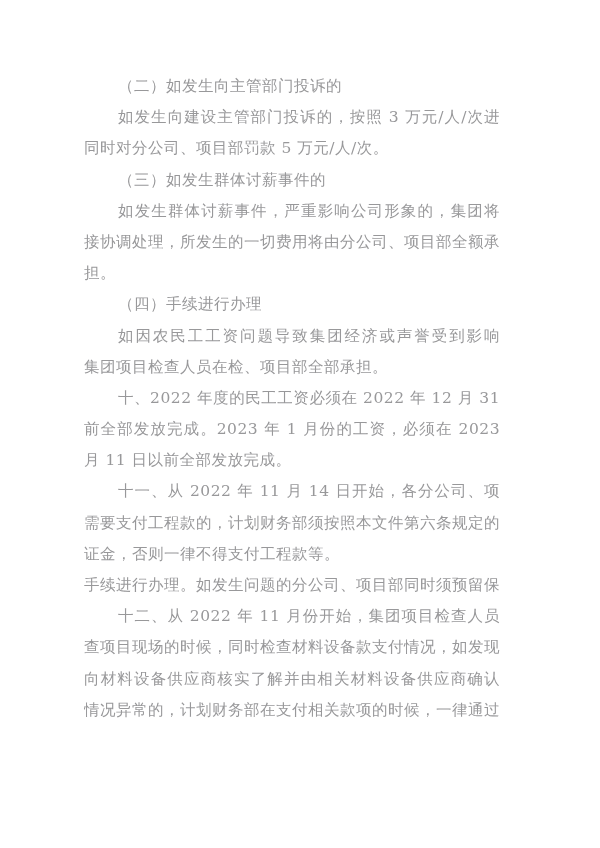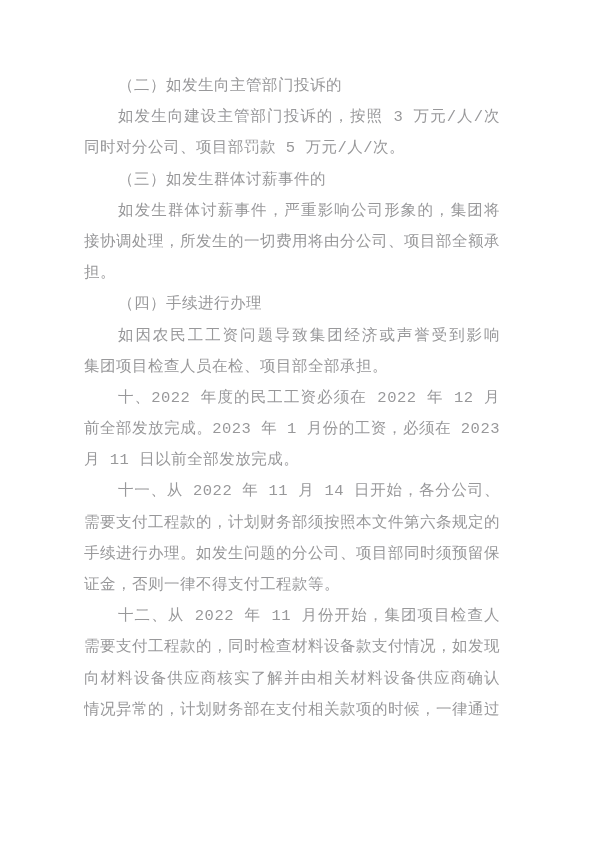--- a/index.html
+++ b/index.html
@@ -17,21 +17,20 @@
   }
   .textblock {
     position: absolute;
     left: 84px;
     top: 71px;
     width: 416px;
     font-size: 15.5px;
     line-height: 31.2px;
     color: #98989a;
     letter-spacing: 0.5px;
-    font-family: Liberation Mono, monospace;
   }
   .line {
     height: 31.2px;
     overflow: hidden;
     text-align: justify;
     text-align-last: left;
     white-space: normal;
   }
   .line.j {
     text-align-last: justify;
@@ -53,20 +52,20 @@
       <div class="line j">接协调处理，所发生的一切费用将由分公司、项目部全额承</div>
       <div class="line">担。</div>
       <div class="line in">（四）手续进行办理</div>
       <div class="line in j">如因农民工工资问题导致集团经济或声誉受到影响的，</div>
       <div class="line">集团项目检查人员在检、项目部全部承担。</div>
       <div class="line in j">十、2022 年度的民工工资必须在 2022 年 12 月 31 日以</div>
       <div class="line j">前全部发放完成。2023 年 1 月份的工资，必须在 2023 年 1</div>
       <div class="line">月 11 日以前全部发放完成。</div>
       <div class="line in j">十一、从 2022 年 11 月 14 日开始，各分公司、项目部</div>
       <div class="line j">需要支付工程款的，计划财务部须按照本文件第六条规定的</div>
+      <div class="line">证金，否则一律不得支付工程款等。</div>
       <div class="line j">手续进行办理。如发生问题的分公司、项目部同时须预留保</div>
-      <div class="line">证金，否则一律不得支付工程款等。</div>
       <div class="line in j">十二、从 2022 年 11 月份开始，集团项目检查人员在检</div>
-      <div class="line j">需要支付工程款的，同时检查材料设备款支付情况，如发现</div>
+      <div class="line j">查项目现场的时候，同时检查材料设备款支付情况，如发现</div>
       <div class="line j">向材料设备供应商核实了解并由相关材料设备供应商确认</div>
       <div class="line j">情况异常的，计划财务部在支付相关款项的时候，一律通过</div>
     </div>
 </div>
 
 </body></html>

